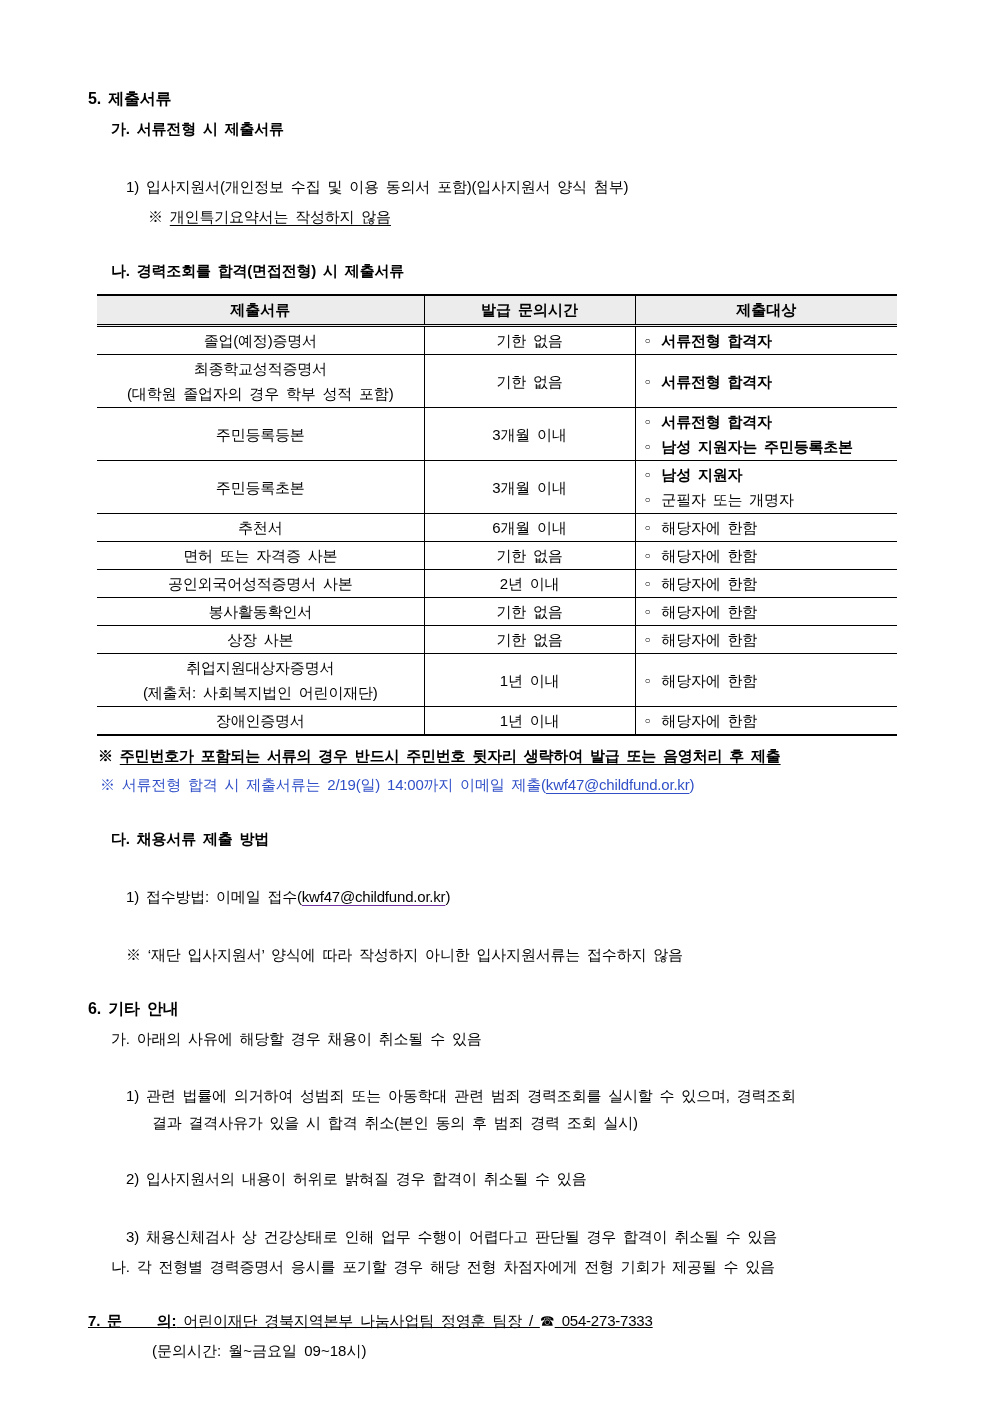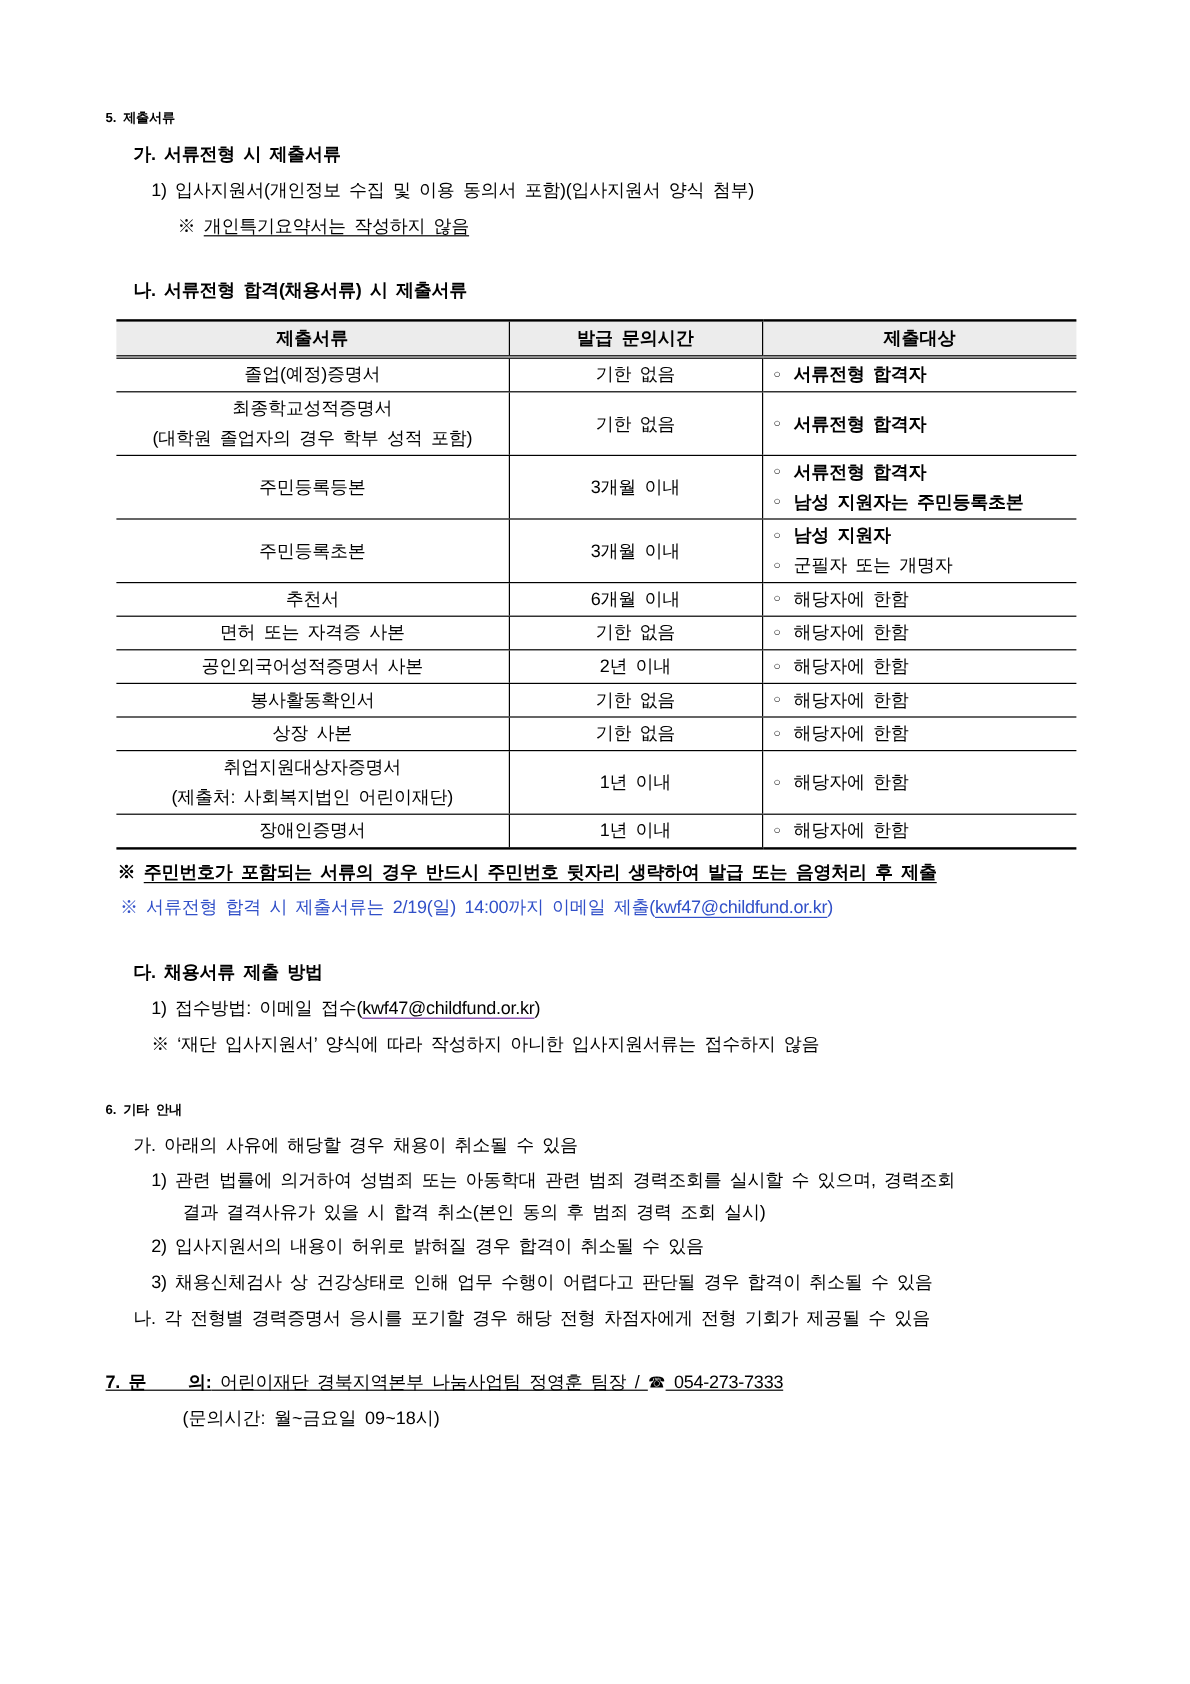--- a/index.html
+++ b/index.html
@@ -7,25 +7,25 @@
     width: 992px; height: 1403px;
     background: #ffffff; color: #000000;
     font-family: "Liberation Sans", sans-serif;
     font-size: 15px;
     overflow: hidden;
   }
   .page { padding: 84px 18px 0 88px; width: 886px; }
 
   .l { line-height: 30px; word-spacing: 3px; letter-spacing: -0.2px; }
   .bold { font-weight: bold; }
-  .h1 { font-size: 11px; }
+  .h1 { font-size: 16px; }
   .u { text-decoration: underline; text-underline-offset: 3px; }
 
   .ind1 { padding-left: 23px; }
-  .ind2 { padding-left: 38px; }
+  .ind2 { padding-left: 38px; margin-top: 28px; }
   .ind3 { padding-left: 60px; }
   .wrap2 { padding-left: 64px; }
 
   .mt-lg { margin-top: 24px; }
 
   
   table.sub {
     border-collapse: collapse;
     table-layout: fixed;
     width: 800px;
@@ -71,21 +71,21 @@
 </head>
 <body>
 
 <div class="page">
 
   <div class="l h1 bold">5. 제출서류</div>
   <div class="l bold ind1">가. 서류전형 시 제출서류</div>
   <div class="l ind2">1) 입사지원서(개인정보 수집 및 이용 동의서 포함)(입사지원서 양식 첨부)</div>
   <div class="l ind3"><span>※ </span><span class="u">개인특기요약서는 작성하지 않음</span></div>
 
-  <div class="l bold ind1 mt-lg">나. 서류전형 합격(채용서류) 시 제출서류</div>
+  <div class="l bold ind1 mt-lg">나. 경력조회를 합격(면접전형) 시 제출서류</div>
 
   <table class="sub">
     <colgroup>
         <col style="width:327px">
         <col style="width:211px">
         <col style="width:262px">
       </colgroup>
     <thead>
       <tr>
         <th>제출서류</th>

